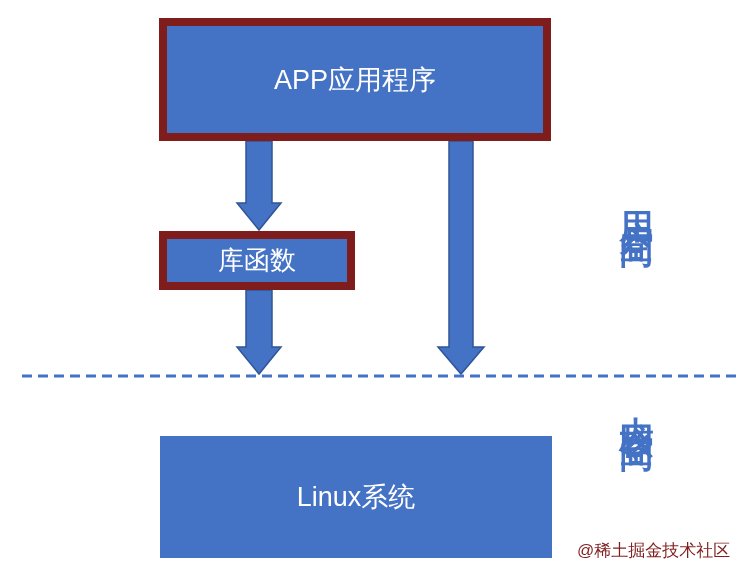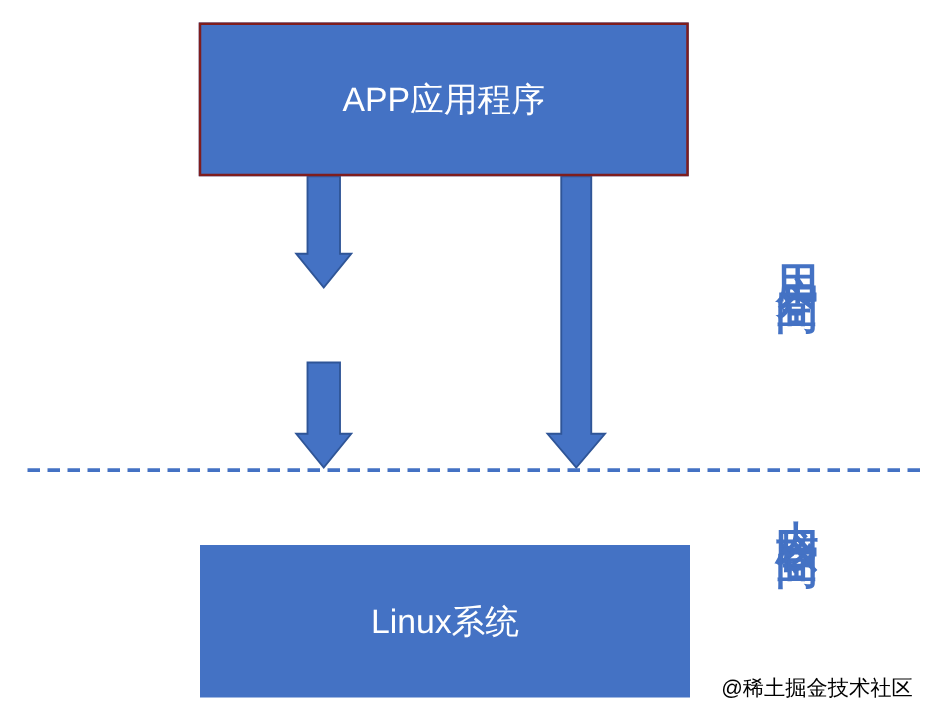--- a/index.html
+++ b/index.html
@@ -19,21 +19,21 @@
     position: absolute;
     background: #4472C4;
     color: #ffffff;
     display: flex;
     align-items: center;
     justify-content: center;
     box-sizing: border-box;
     text-align: center;
   }
   .box.bordered {
-    border: 2px solid #7f1d1d;
+    border: 8px solid #7f1d1d;
     text-align: right;
   }
   .box-app {
     left: 159px; top: 18px;
     width: 392px; height: 123px;
     font-size: 27px;
   }
   .box-lib {
     left: 159px; top: 231px;
     width: 196px; height: 59px;
@@ -63,21 +63,21 @@
     font-weight: bold;
     letter-spacing: 7px;
     line-height: 1;
     white-space: nowrap;
   }
   .label-user   { left: 620px; top: 185px; }
   .label-kernel { left: 620px; top: 389px; }
   .watermark {
     position: absolute;
     left: 577px; top: 539px;
-    color: #000000;
+    color: #7f1d1d;
     font-size: 17px;
     white-space: nowrap;
   }
 </style>
 </head>
 <body>
 
 <div class="canvas">
 
   <svg class="svg-layer" viewBox="0 0 741 577" xmlns="http://www.w3.org/2000/svg">
@@ -88,20 +88,23 @@
 
     <polygon points="449,141 473,141 473,347 484,347 461,374 438,347 449,347" fill="#4472C4" stroke="#2F5597" stroke-width="1.5"></polygon>
 
     <line x1="22" y1="376" x2="740" y2="376" stroke="#4472C4" stroke-width="3" stroke-dasharray="10 6"></line>
   </svg>
 
   <div class="box bordered box-app">
     <span>APP应用程序</span>
   </div>
 
+  <div class="box bordered box-lib">
+    <span>库函数</span>
+  </div>
 
 
   <div class="box box-linux">
     <span>Linux系统</span>
   </div>
 
   <div class="region-label label-user">用户空间</div>
 
   <div class="region-label label-kernel">内核空间</div>
 

